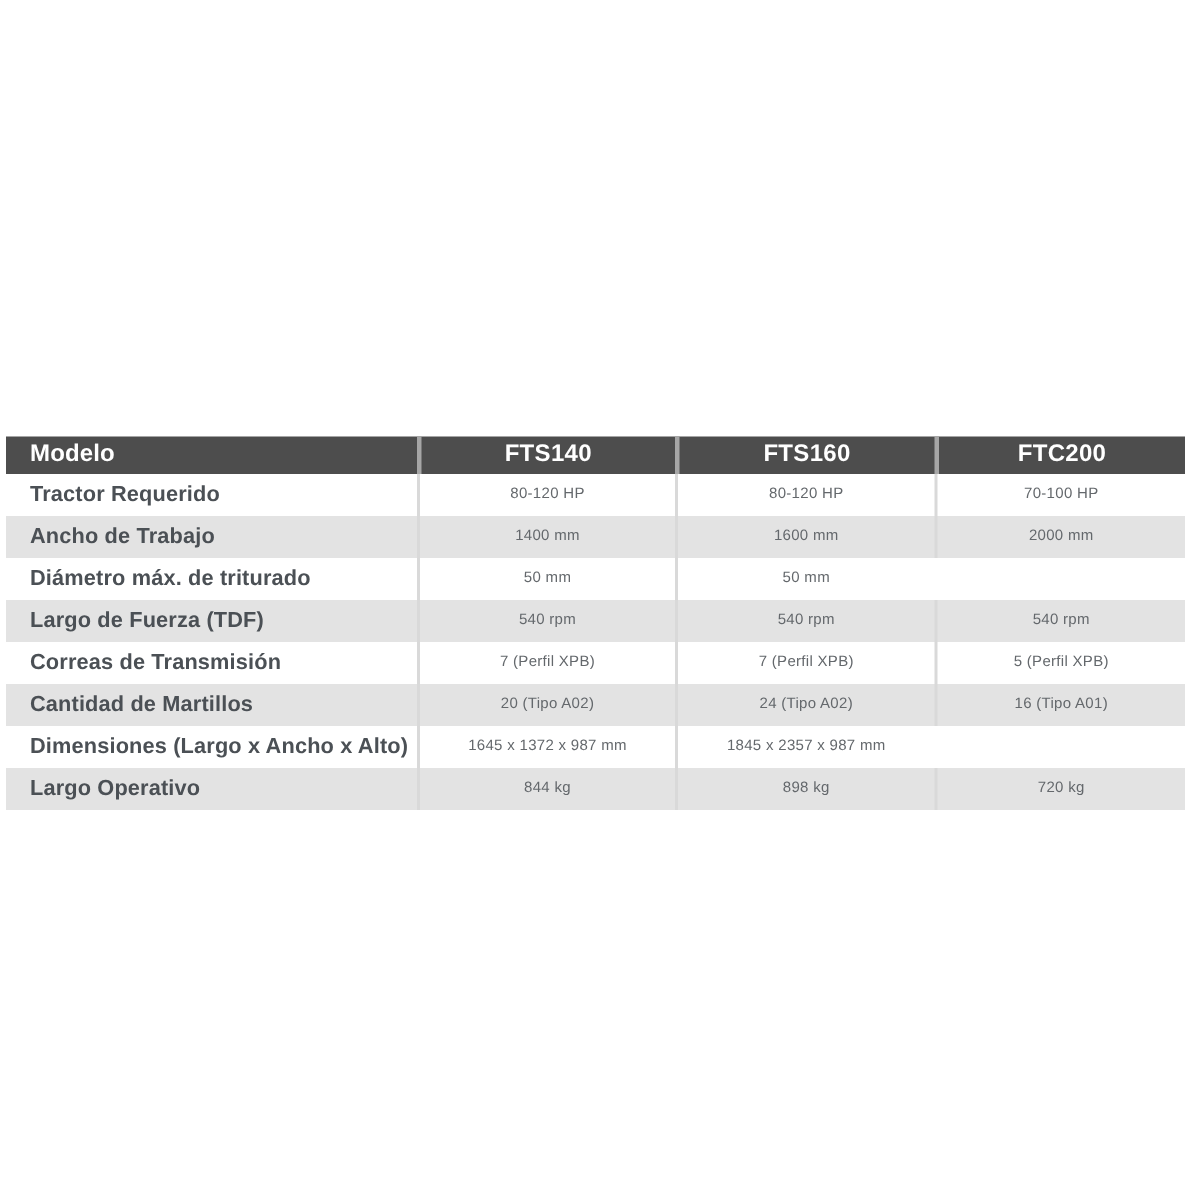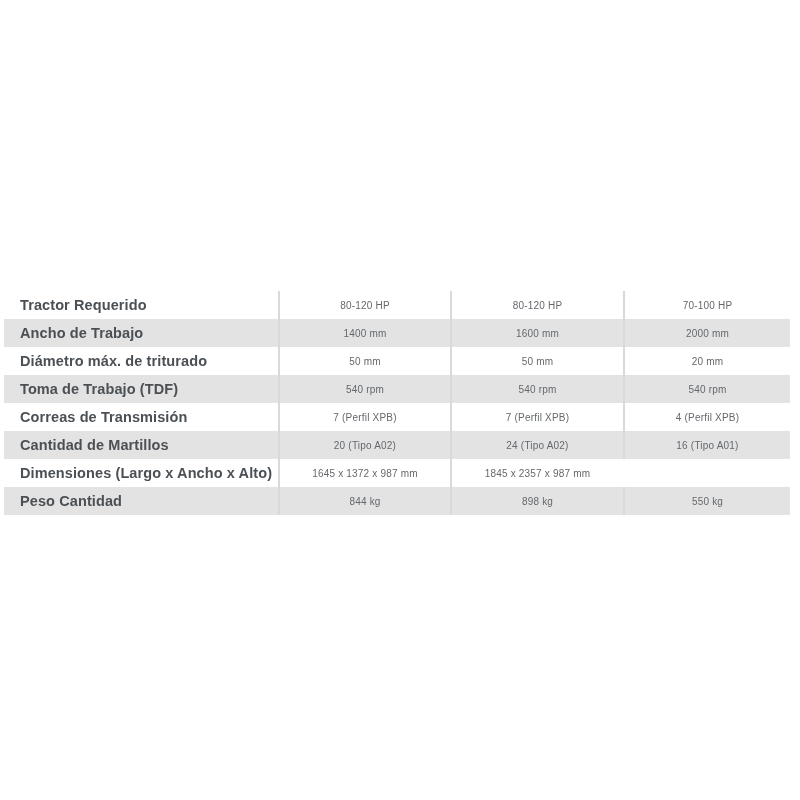--- a/index.html
+++ b/index.html
@@ -62,20 +62,26 @@
     border-left:3px solid var(--header-sep);
   }
   .t-body .t-row:nth-child(even){background:var(--row-alt-bg);}
 </style>
 </head>
 <body>
 
 <div class="canvas">
   <div class="spec-table">
 
+    <div class="t-row header">
+      <div class="cell label">Modelo</div>
+      <div class="cell val">FTS140</div>
+      <div class="cell val">FTS160</div>
+      <div class="cell val">FTC200</div>
+    </div>
 
     <div class="t-body">
 
       <div class="t-row">
         <div class="cell label">Tractor Requerido</div>
         <div class="cell val">80-120 HP</div>
         <div class="cell val">80-120 HP</div>
         <div class="cell val">70-100 HP</div>
       </div>
 
@@ -83,52 +89,51 @@
         <div class="cell label">Ancho de Trabajo</div>
         <div class="cell val">1400 mm</div>
         <div class="cell val">1600 mm</div>
         <div class="cell val">2000 mm</div>
       </div>
 
       <div class="t-row">
         <div class="cell label">Diámetro máx. de triturado</div>
         <div class="cell val">50 mm</div>
         <div class="cell val">50 mm</div>
-        <div class="cell val">20 mm</div>
       </div>
 
       <div class="t-row">
-        <div class="cell label">Toma de Trabajo (TDF)</div>
+        <div class="cell label">Largo de Fuerza (TDF)</div>
         <div class="cell val">540 rpm</div>
         <div class="cell val">540 rpm</div>
         <div class="cell val">540 rpm</div>
       </div>
 
       <div class="t-row">
         <div class="cell label">Correas de Transmisión</div>
         <div class="cell val">7 (Perfil XPB)</div>
         <div class="cell val">7 (Perfil XPB)</div>
-        <div class="cell val">4 (Perfil XPB)</div>
+        <div class="cell val">5 (Perfil XPB)</div>
       </div>
 
       <div class="t-row">
         <div class="cell label">Cantidad de Martillos</div>
         <div class="cell val">20 (Tipo A02)</div>
         <div class="cell val">24 (Tipo A02)</div>
         <div class="cell val">16 (Tipo A01)</div>
       </div>
 
       <div class="t-row">
         <div class="cell label">Dimensiones (Largo x Ancho x Alto)</div>
         <div class="cell val">1645 x 1372 x 987 mm</div>
         <div class="cell val">1845 x 2357 x 987 mm</div>
       </div>
 
       <div class="t-row">
-        <div class="cell label">Peso Cantidad</div>
+        <div class="cell label">Largo Operativo</div>
         <div class="cell val">844 kg</div>
         <div class="cell val">898 kg</div>
-        <div class="cell val">550 kg</div>
+        <div class="cell val">720 kg</div>
       </div>
 
     </div>
   </div>
 </div>
 
 </body></html>

